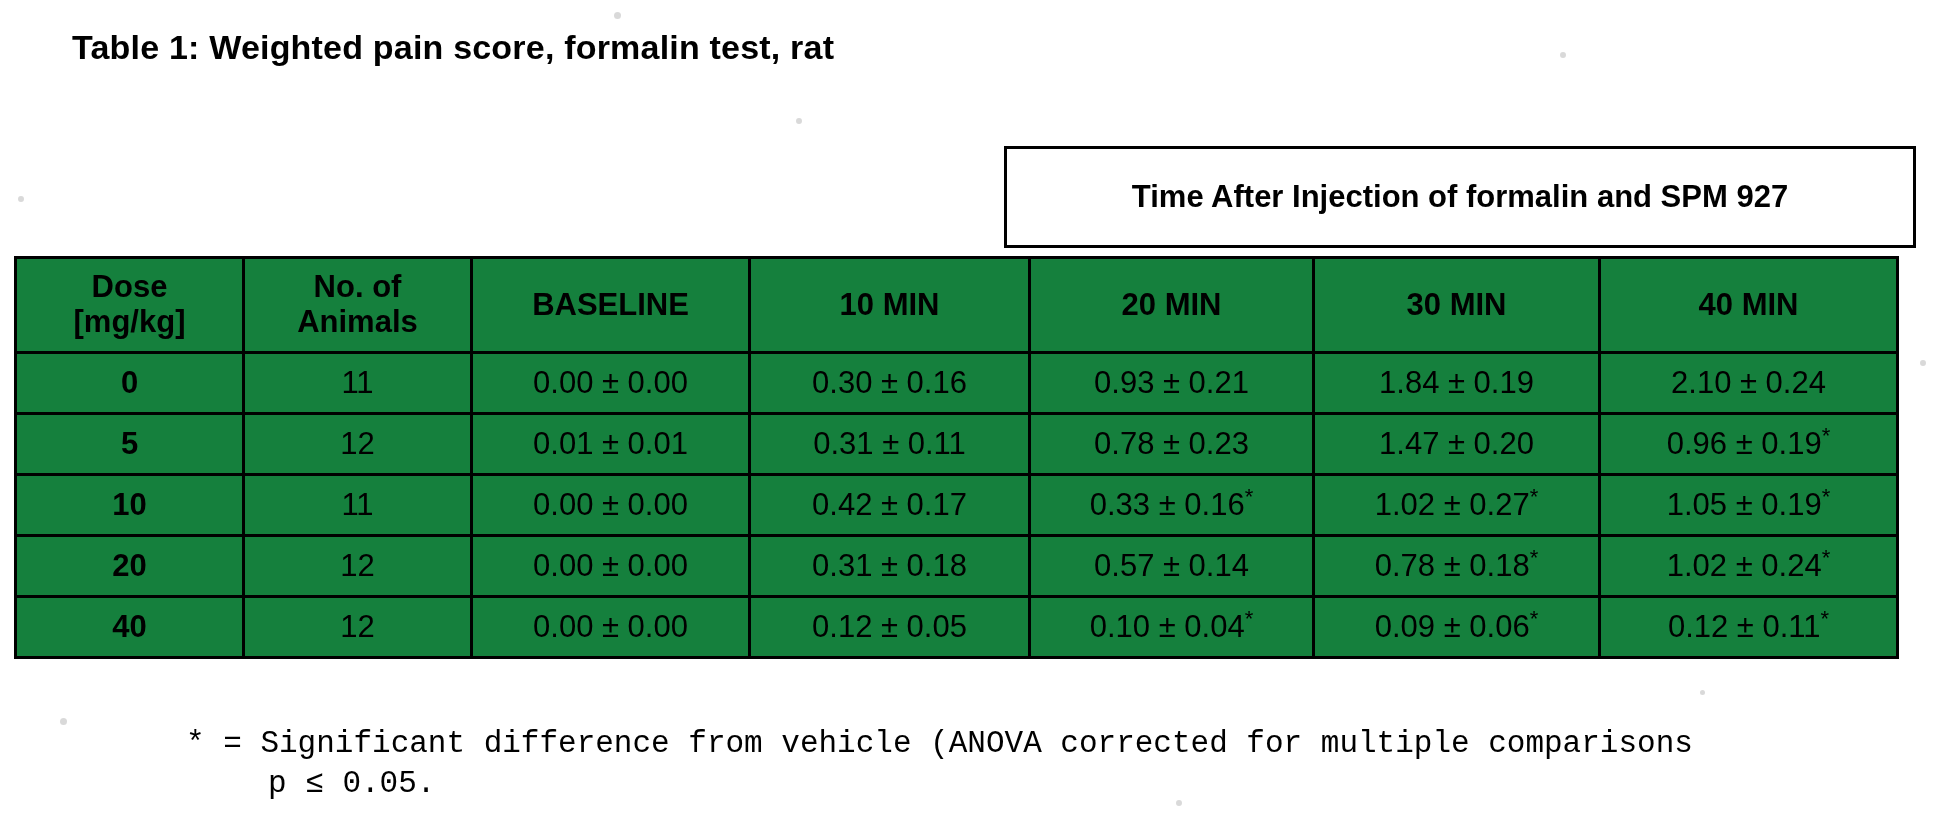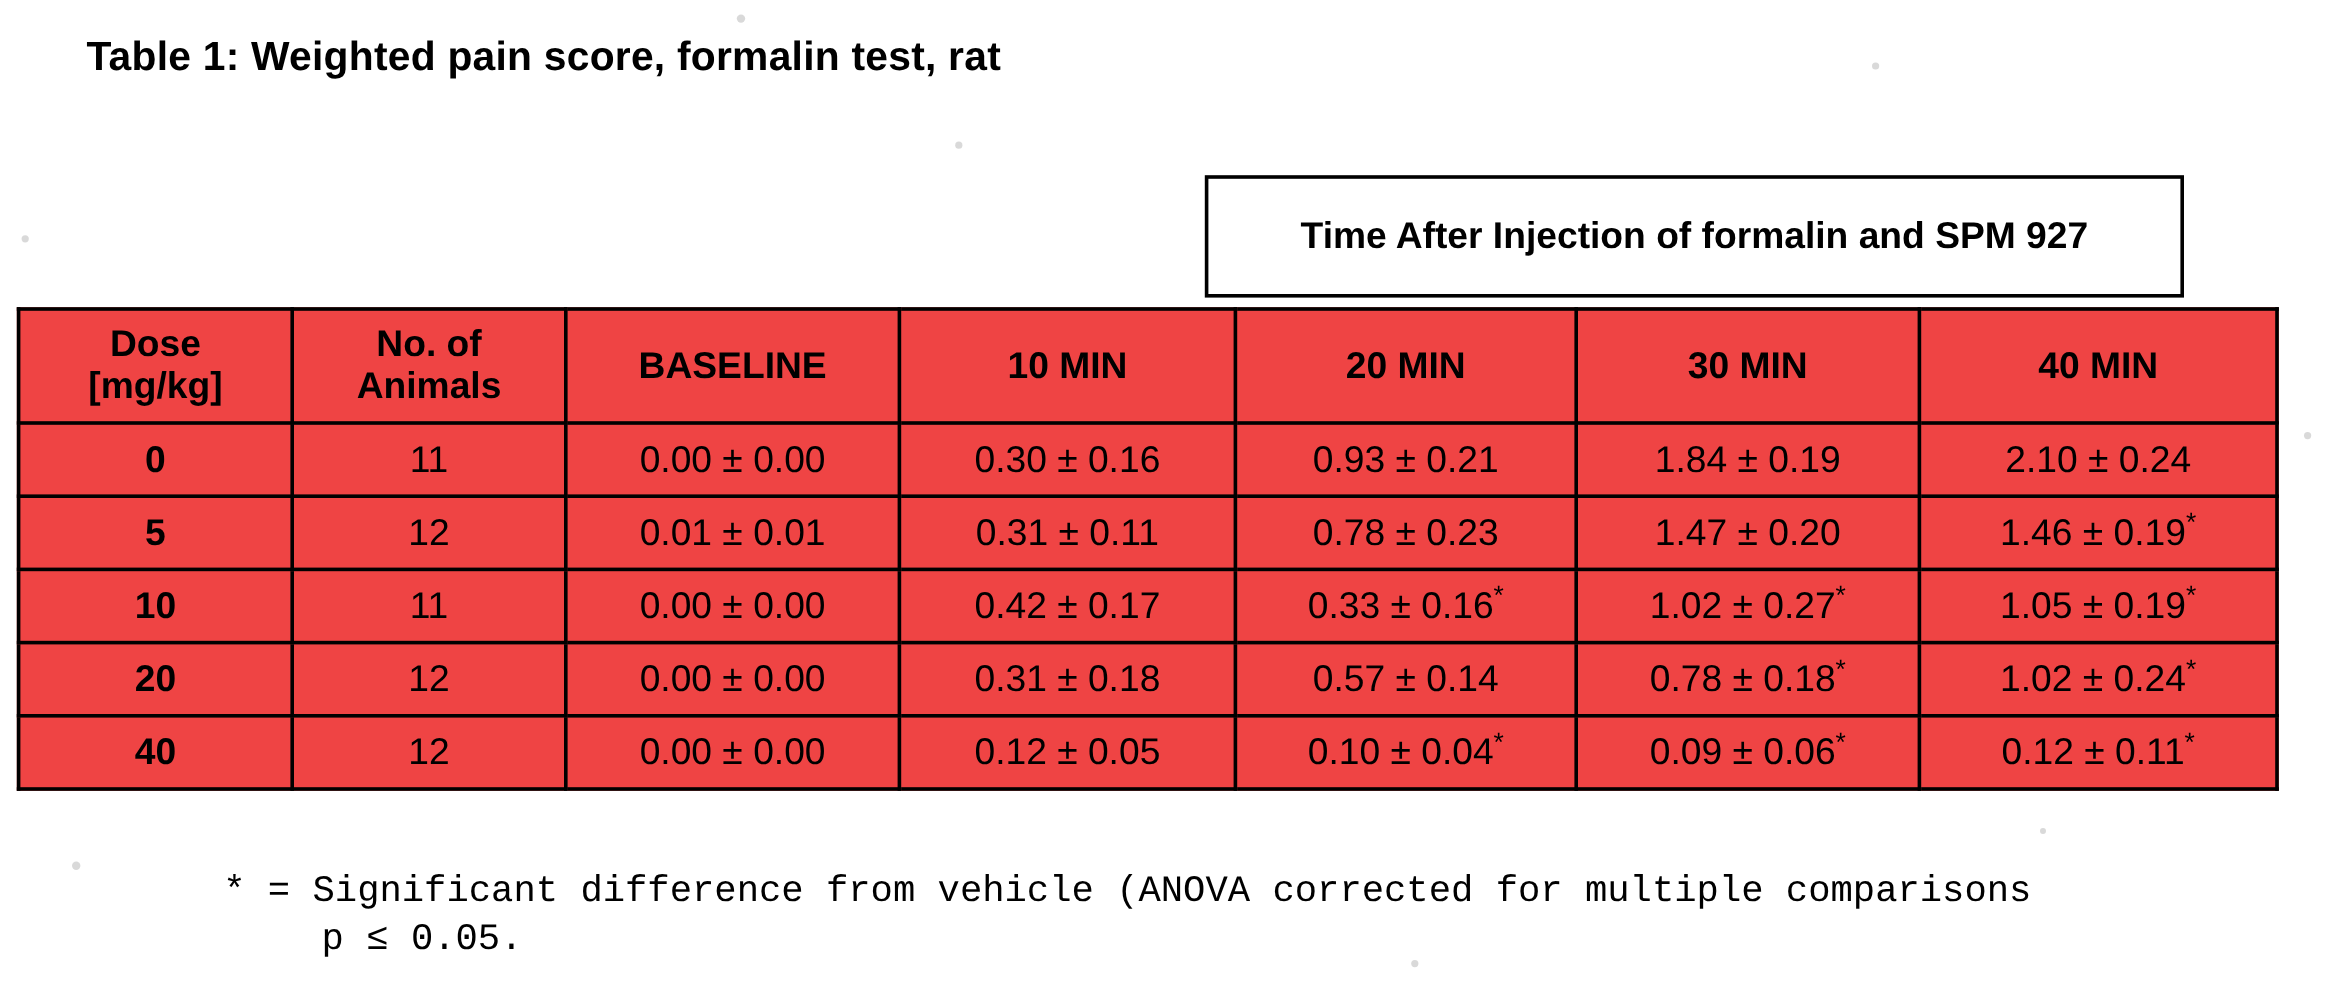--- a/index.html
+++ b/index.html
@@ -40,42 +40,42 @@
     font-size: 34px;
     font-weight: bold;
     letter-spacing: .2px;
     white-space: nowrap;
   }
 
   .spanhead {
     position: absolute;
     left: 1004px;
     top: 146px;
-    width: 816px;
+    width: 912px;
     height: 102px;
     border: 3px solid #000;
     box-sizing: border-box;
     display: flex;
     align-items: center;
     justify-content: center;
     text-align: center;
     font-size: 31px;
     font-weight: bold;
     line-height: 1.16;
     padding: 0 10px;
     box-sizing: border-box;
   }
 
   table.grid {
     position: absolute;
     left: 14px;
     top: 256px;
     border-collapse: collapse;
     table-layout: fixed;
-    background: #ef4444;
+    background: #15803d;
   }
   table.grid th,
   table.grid td {
     border: 3px solid #000;
     text-align: center;
     vertical-align: middle;
     font-size: 31px;
     padding: 0;
     height: 58px;
     white-space: nowrap;
@@ -165,21 +165,21 @@
         <td><span>1.84 ± 0.19</span><span class="sup"></span></td>
         <td><span>2.10 ± 0.24</span><span class="sup"></span></td>
       </tr>
       <tr>
         <td class="dose">5</td>
         <td>12</td>
         <td><span>0.01 ± 0.01</span><span class="sup"></span></td>
         <td><span>0.31 ± 0.11</span><span class="sup"></span></td>
         <td><span>0.78 ± 0.23</span><span class="sup"></span></td>
         <td><span>1.47 ± 0.20</span><span class="sup"></span></td>
-        <td><span>1.46 ± 0.19</span><span class="sup">*</span></td>
+        <td><span>0.96 ± 0.19</span><span class="sup">*</span></td>
       </tr>
       <tr>
         <td class="dose">10</td>
         <td>11</td>
         <td><span>0.00 ± 0.00</span><span class="sup"></span></td>
         <td><span>0.42 ± 0.17</span><span class="sup"></span></td>
         <td><span>0.33 ± 0.16</span><span class="sup">*</span></td>
         <td><span>1.02 ± 0.27</span><span class="sup">*</span></td>
         <td><span>1.05 ± 0.19</span><span class="sup">*</span></td>
       </tr>

